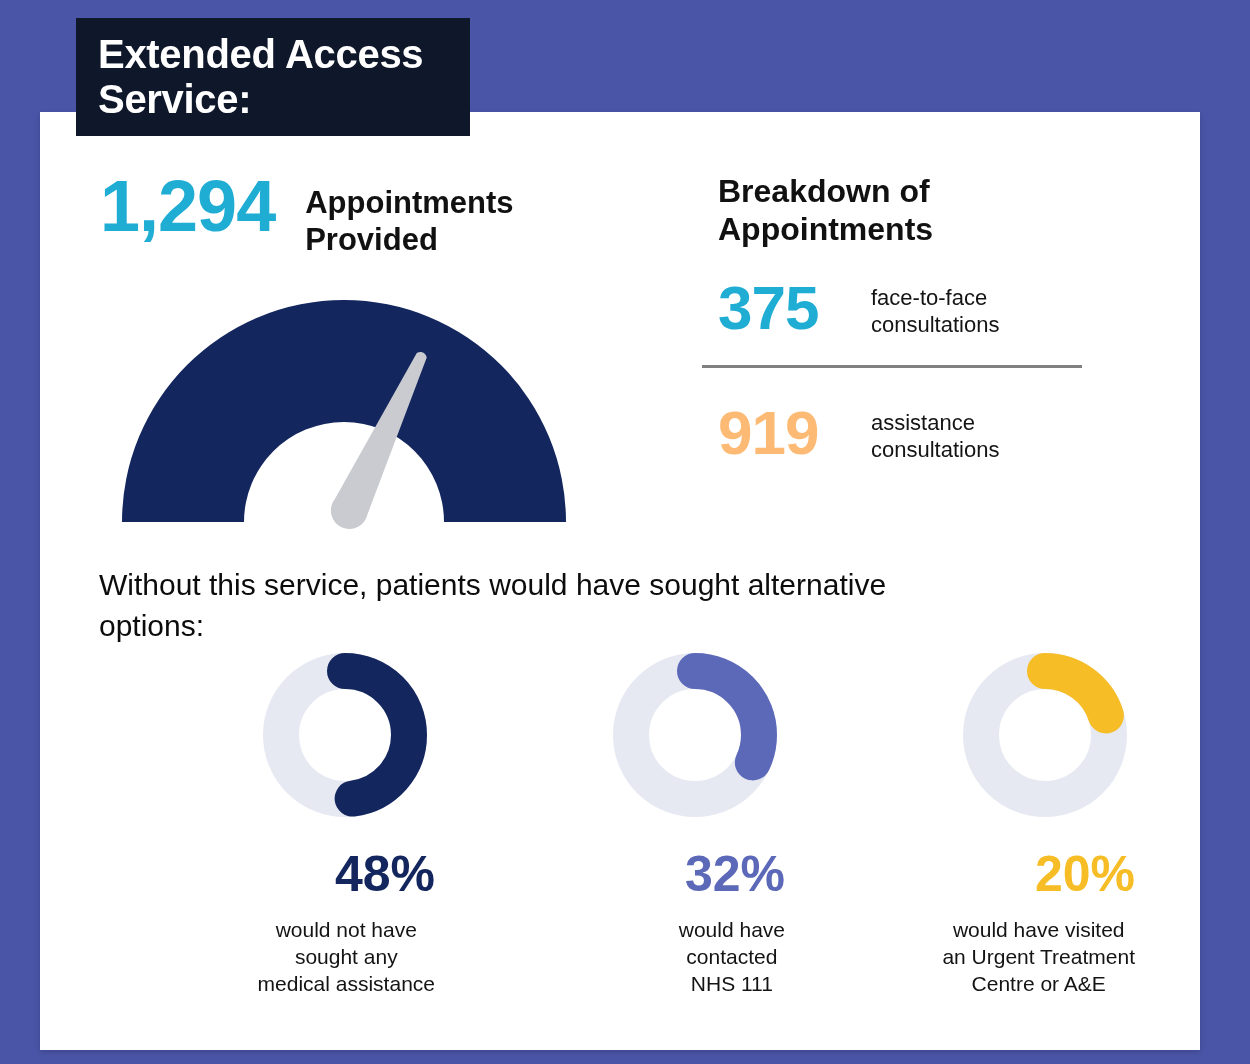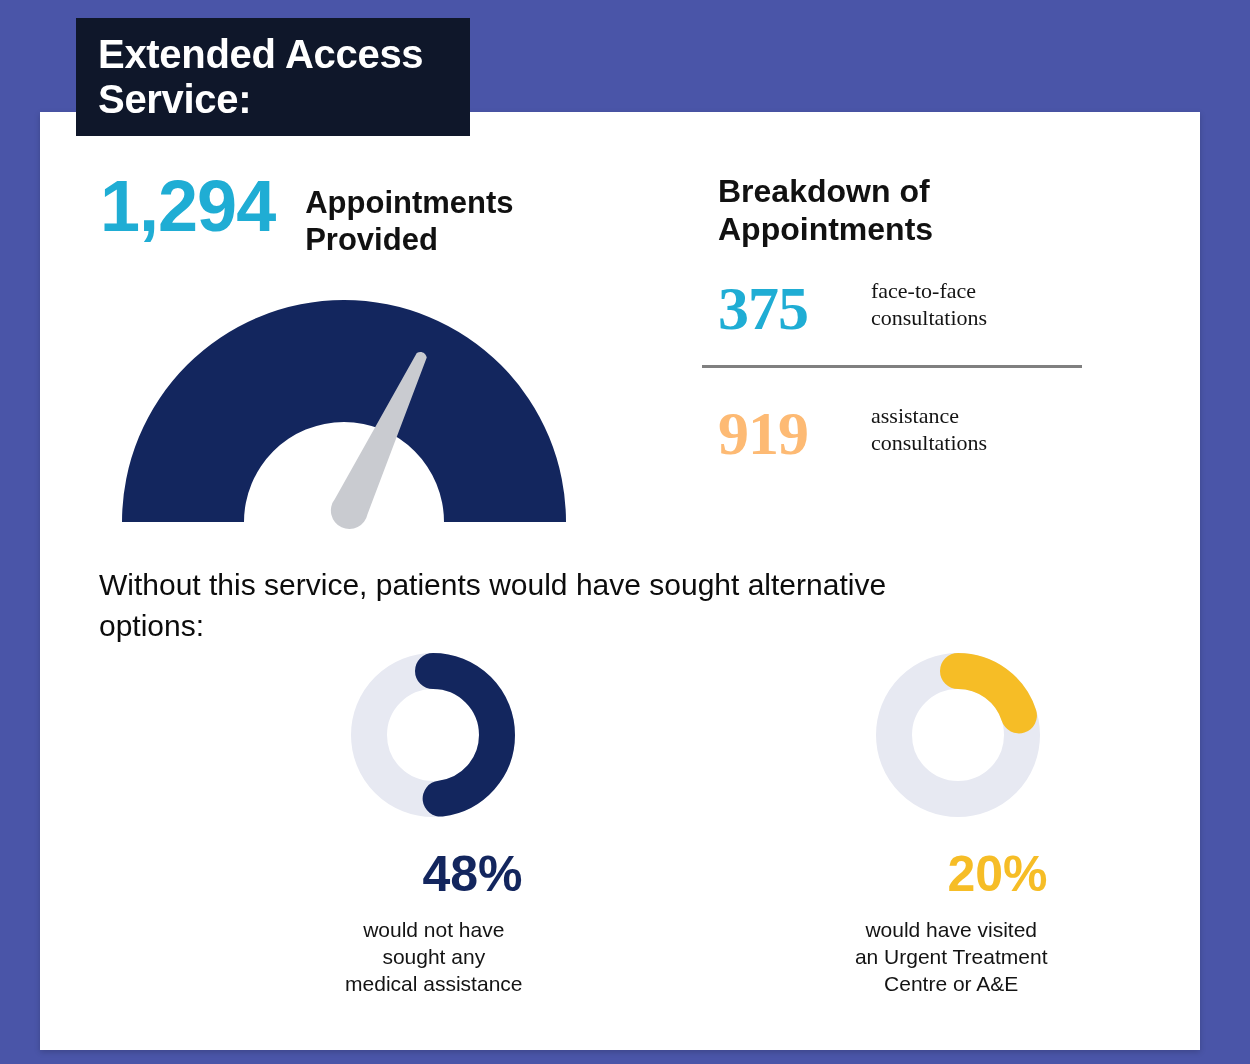--- a/index.html
+++ b/index.html
@@ -97,22 +97,21 @@
   }
   #breakdown-title {
     color: #111111;
     font-size: 32px;
     font-weight: bold;
     line-height: 1.2;
     white-space: pre-line;
   }
   .breakdown-row {
     display: flex;
-    align-items: flex-start;
-    font-family: Liberation Serif, serif;
+    align-items: flex-end;
   }
   #row-f2f { margin-top: 28px; margin-left: 0px; }
   #row-tel { margin-top: 34px; margin-left: 0px; }
   .bd-num {
     font-size: 62px;
     font-weight: bold;
     line-height: 1;
     letter-spacing: -1px;
     min-width: 140px;
   }
@@ -242,20 +241,30 @@
       <svg width="180" height="180" viewBox="0 0 180 180">
         <circle cx="90" cy="90" r="64" fill="none" stroke-width="36" class="track" stroke="#e7e9f2"></circle>
         <circle cx="90" cy="90" r="64" fill="none" stroke-width="36" stroke-linecap="round" transform="rotate(-90 90 90)" class="value-arc" stroke="#13265e" stroke-dasharray="193.01945263655688 209.10440702293664"></circle>
       </svg>
       <div class="donut-pct" style="color:#13265e">48%</div>
       <div class="donut-caption">would not have
 sought any
 medical assistance</div>
     </div>
 
+    <div class="donut-item">
+      <svg width="180" height="180" viewBox="0 0 180 180">
+        <circle cx="90" cy="90" r="64" fill="none" stroke-width="36" class="track" stroke="#e7e9f2"></circle>
+        <circle cx="90" cy="90" r="64" fill="none" stroke-width="36" stroke-linecap="round" transform="rotate(-90 90 90)" class="value-arc" stroke="#5c68b8" stroke-dasharray="128.67963509103794 273.4442245684556"></circle>
+      </svg>
+      <div class="donut-pct" style="color:#5c68b8">32%</div>
+      <div class="donut-caption">would have
+contacted
+NHS 111</div>
+    </div>
 
     <div class="donut-item">
       <svg width="180" height="180" viewBox="0 0 180 180">
         <circle cx="90" cy="90" r="64" fill="none" stroke-width="36" class="track" stroke="#e7e9f2"></circle>
         <circle cx="90" cy="90" r="64" fill="none" stroke-width="36" stroke-linecap="round" transform="rotate(-90 90 90)" class="value-arc" stroke="#f6bd26" stroke-dasharray="80.4247719318987 321.6990877275948"></circle>
       </svg>
       <div class="donut-pct" style="color:#f6bd26">20%</div>
       <div class="donut-caption">would have visited
 an Urgent Treatment
 Centre or A&amp;E</div>

